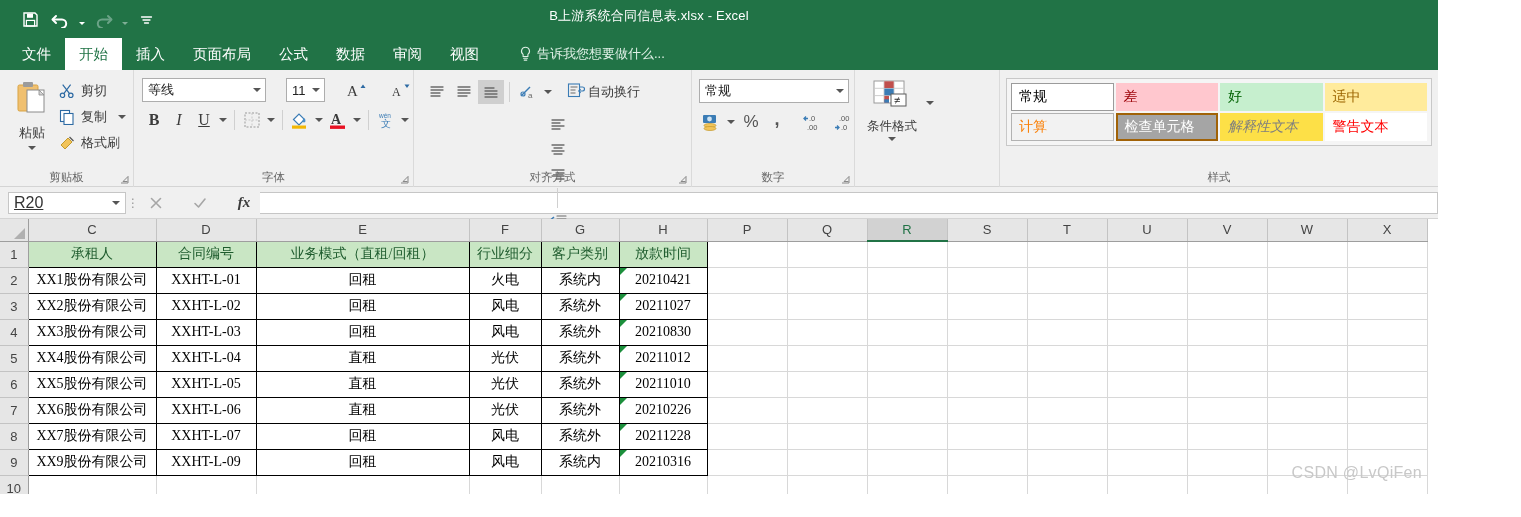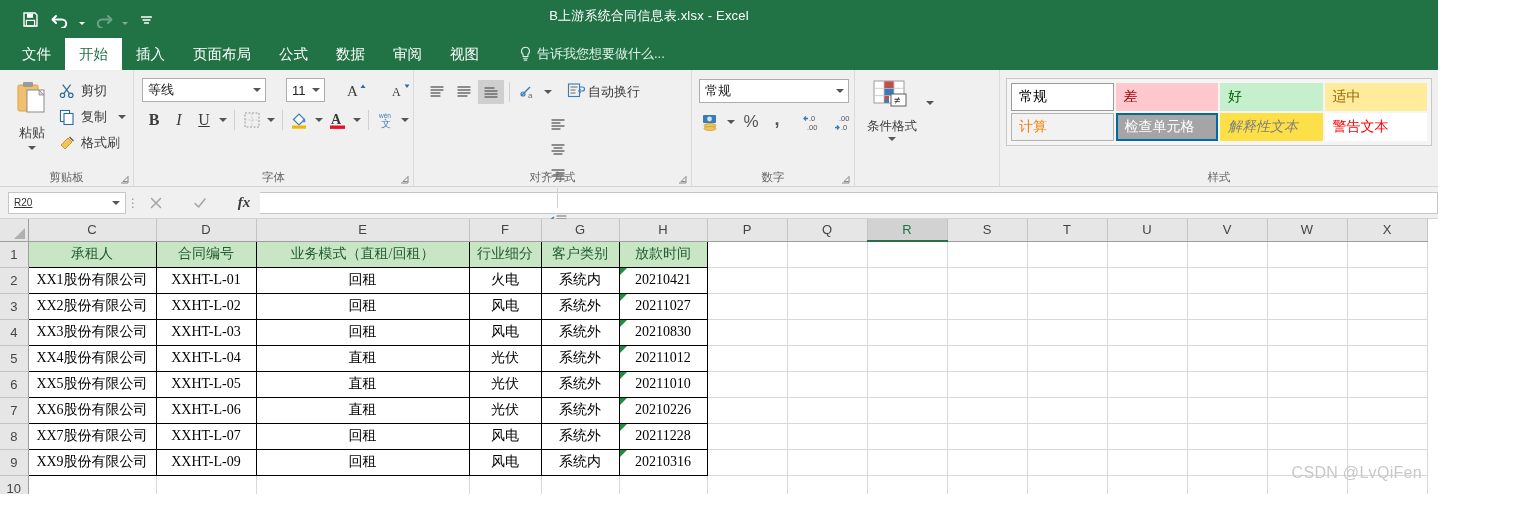--- a/index.html
+++ b/index.html
@@ -137,21 +137,21 @@
   }
 
   
   .fbar {
     height: 32px; background: #f0f0f0; display: flex; align-items: center;
     padding: 0 0 0 8px; border-bottom: 1px solid #d4d4d4;
   }
   .namebox {
     width: 118px; height: 22px; background: #fff; border: 1px solid #c6c6c6;
     display: flex; align-items: center; justify-content: space-between;
-    padding: 0 5px; font-size: 10px; color: #333; text-decoration: underline;
+    padding: 0 5px; font-size: 16px; color: #333; text-decoration: underline;
   }
   .dots { width: 14px; display: flex; justify-content: center; color: #999; font-size: 12px; letter-spacing: 0; }
   .fb-btns { display: flex; align-items: center; gap: 12px; }
   .fb-btn { width: 32px; height: 22px; display: flex; align-items: center; justify-content: center; color: #9a9a9a; font-size: 14px; }
   .fb-btn.fx { color: #3b3b3b; font-style: italic; font-family: "Liberation Serif", serif; font-size: 15px; font-weight: bold; }
   .fb-input {
     flex: 1; height: 22px; background: #fff; border: 1px solid #c6c6c6;
     border-left: none; margin-right: 0px; font-size: 13px;
   }
 
@@ -569,21 +569,21 @@
           </div>
         <div class="sty" style="background:#c6efce;color:#006100;">
             <span>好</span>
           </div>
         <div class="sty" style="background:#ffeb9c;color:#9c6500;">
             <span>适中</span>
           </div>
         <div class="sty" style="background:#f2f2f2;color:#fa7d00;border-color:#b2b2b2;">
             <span>计算</span>
           </div>
-        <div class="sty" style="background:#a5a5a5;color:#ffffff;border:2px solid #0369a1;">
+        <div class="sty" style="background:#a5a5a5;color:#ffffff;border:2px solid #a16207;">
             <span>检查单元格</span>
           </div>
         <div class="sty" style="background:#fde047;color:#7f7f7f;font-style:italic;">
             <span>解释性文本</span>
           </div>
         <div class="sty" style="background:#ffffff;color:#ff0000;">
             <span>警告文本</span>
           </div>
       </div>
       <div class="glabel">样式</div>

